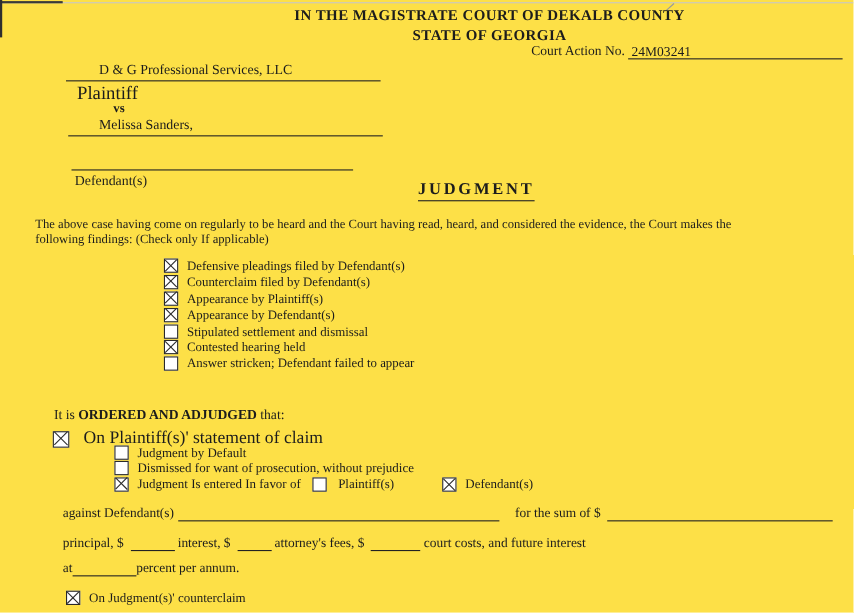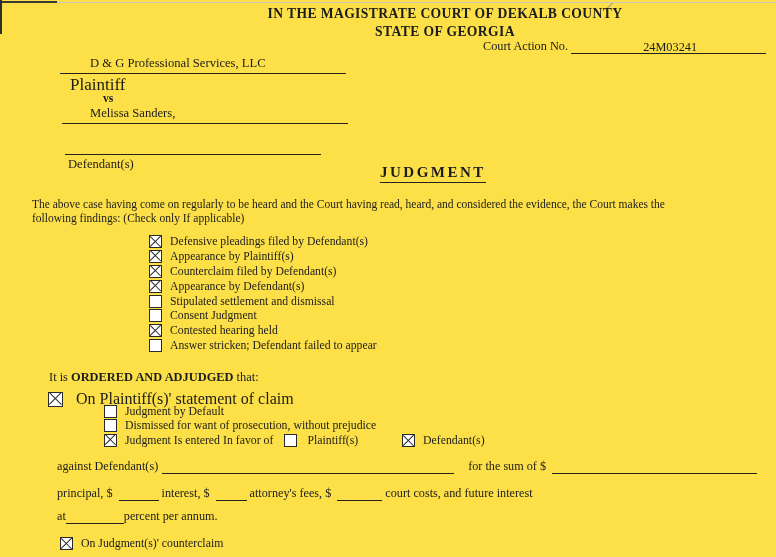--- a/index.html
+++ b/index.html
@@ -10,21 +10,21 @@
   
   .art-topline{position:absolute;top:2px;left:0;width:776px;height:1px;background:#c7c7c7;}
   .art-topline-dark{position:absolute;top:1px;left:0;width:57px;height:2px;background:#3a3a3a;}
   .art-leftline{position:absolute;top:0;left:0;width:2px;height:34px;background:#2e2e2e;}
   .art-tick{position:absolute;left:604px;top:6px;width:10px;height:1px;background:#9a9a9a;transform:rotate(-42deg);}
   
   .header{position:absolute;top:5px;left:114px;width:662px;text-align:center;
           font-weight:bold;font-size:13.6px;line-height:17.5px;letter-spacing:.4px;}
   .civil{position:absolute;top:39px;left:483px;font-size:12.3px;white-space:nowrap;}
   .fill{display:inline-block;border-bottom:1.2px solid #222;height:13px;vertical-align:bottom;}
-  .civil .fill{width:192px;padding-left:3px;font-size:12.3px;text-align:center;}
+  .civil .fill{width:192px;padding-left:3px;font-size:12.3px;}
   
   .p-name{position:absolute;top:56px;left:60px;width:256px;padding-left:30px;height:17px;
           border-bottom:1.3px solid #222;font-size:12.6px;white-space:nowrap;}
   .p-label{position:absolute;top:75px;left:70px;font-size:17px;}
   .vs{position:absolute;top:92px;left:103px;font-size:11.6px;font-weight:bold;}
   .d-name{position:absolute;top:106px;left:62px;width:258px;padding-left:28px;height:17px;
           border-bottom:1.3px solid #222;font-size:12.6px;white-space:nowrap;}
   .d-line{position:absolute;top:154px;left:65px;width:256px;height:1.3px;background:#222;}
   .d-label{position:absolute;top:157px;left:68px;font-size:12.6px;}
   
@@ -102,37 +102,33 @@
     <div>following findings: (Check only If applicable)</div>
   </div>
 
   <div class="findings">
     <div class="frow">
       <span class="cb checked"></span>
       <span class="lbl">Defensive pleadings filed by Defendant(s)</span>
     </div>
     <div class="frow">
       <span class="cb checked"></span>
-      <span class="lbl">Appearance by Plaintiff(s)</span>
+      <span class="lbl">Counterclaim filed by Defendant(s)</span>
     </div>
     <div class="frow">
       <span class="cb checked"></span>
-      <span class="lbl">Counterclaim filed by Defendant(s)</span>
+      <span class="lbl">Appearance by Plaintiff(s)</span>
     </div>
     <div class="frow">
       <span class="cb checked"></span>
       <span class="lbl">Appearance by Defendant(s)</span>
     </div>
     <div class="frow">
       <span class="cb"></span>
       <span class="lbl">Stipulated settlement and dismissal</span>
-    </div>
-    <div class="frow">
-      <span class="cb"></span>
-      <span class="lbl">Consent Judgment</span>
     </div>
     <div class="frow">
       <span class="cb checked"></span>
       <span class="lbl">Contested hearing held</span>
     </div>
     <div class="frow">
       <span class="cb"></span>
       <span class="lbl">Answer stricken; Defendant failed to appear</span>
     </div>
   </div>

